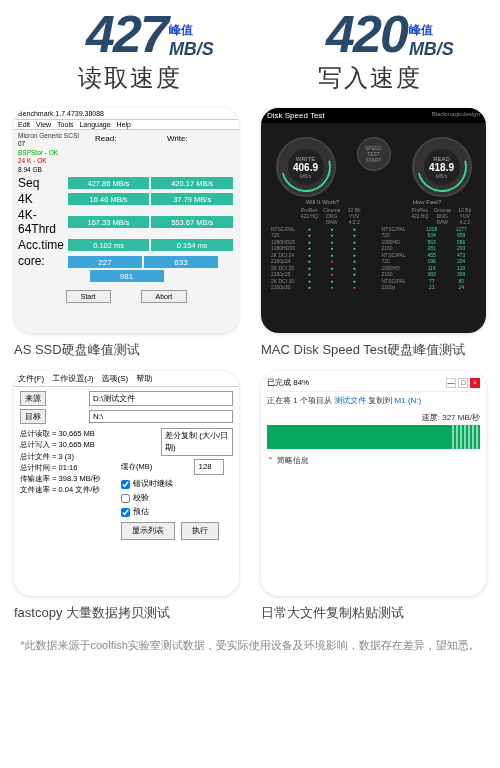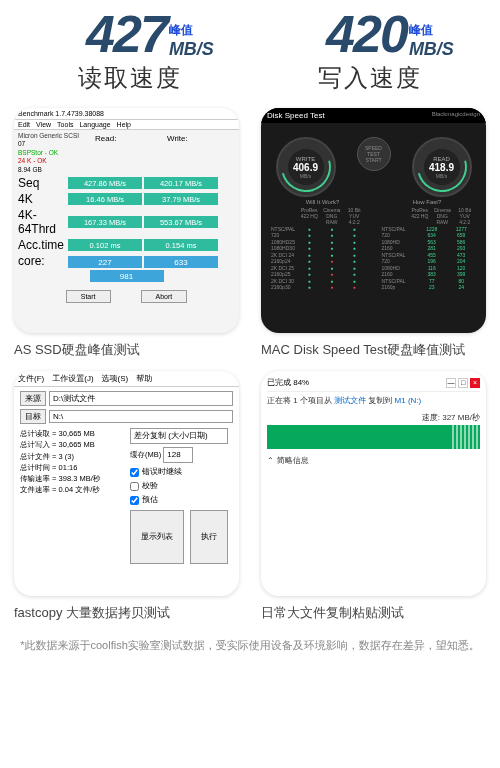--- a/index.html
+++ b/index.html
@@ -27,21 +27,21 @@
   .as-info-left .l1 { color: #333; }
   .as-info-left .ok { color: #0a0; }
   .as-info-left .warn { color: #c00; }
   .as-headers { display: flex; font-size: 8px; }
   .as-headers div { padding: 2px 4px; }
   .as-h2 { width: 72px; }
   .as-h3 { width: 72px; }
   .as-table { padding: 0 4px; }
   .as-row { display: flex; align-items: center; margin-bottom: 2px; }
   .as-label { width: 50px; font-size: 12px; }
-  .as-cell { width: 74px; height: 12px; background: #2ebb9e; color: #fff; font-size: 7.5px; display: flex; align-items: center; justify-content: center; margin-right: 2px; }
+  .as-cell { width: 82px; height: 12px; background: #2ebb9e; color: #fff; font-size: 7.5px; display: flex; align-items: center; justify-content: center; margin-right: 2px; }
   .as-score { display: flex; justify-content: center; gap: 2px; margin-top: 2px; }
   .as-score .sc { width: 74px; height: 12px; background: #3da5d9; color: #fff; font-size: 8px; display: flex; align-items: center; justify-content: center; }
   .as-score-total { display: flex; justify-content: center; margin-top: 2px; }
   .as-btn-row { display: flex; justify-content: center; gap: 30px; margin-top: 8px; }
   .as-btn { border: 1px solid #999; background: #eee; font-size: 7px; padding: 2px 14px; }
 
   
   .dst { background: #1a1a1a; color: #ccc; font-size: 6px; }
   .dst-title { background: #000; color: #fff; padding: 3px 6px; font-size: 8px; display: flex; justify-content: space-between; }
   .dst-gauges { display: flex; justify-content: space-around; padding: 14px 4px 2px; }
@@ -62,28 +62,28 @@
   .dot-g { color: #3fcf8e; }
   .dot-r { color: #e04040; }
   .dst-grow .num { flex: 1; text-align: center; color: #3fcf8e; }
 
   
   .fc { font-size: 8px; }
   .fc-menu { display: flex; gap: 8px; padding: 2px 4px; border-bottom: 1px solid #ccc; font-size: 8px; }
   .fc-body { padding: 4px 6px; font-size: 8px; }
   .fc-row { display: flex; align-items: center; margin-bottom: 3px; }
   .fc-btn-sm { border: 1px solid #999; background: #eee; padding: 1px 4px; font-size: 8px; margin-right: 3px; }
-  .fc-input { border: 1px solid #999; flex: 1; padding: 1px 3px; font-size: 8px; background: #fff; }
+  .fc-input { border: 1px solid #999; flex: 1; padding: 1px 3px; font-size: 8px; background: #fff; margin-left: 40px; }
   .fc-stats { font-size: 7.5px; line-height: 1.5; margin-top: 4px; display: flex; }
   .fc-stats-l { width: 110px; }
   .fc-stats-r { }
   .fc-chk { display: flex; align-items: center; gap: 3px; margin: 2px 0; font-size: 8px; }
   .fc-chk input { width: 9px; height: 9px; }
   .fc-btm { display: flex; gap: 6px; margin-top: 4px; }
-  .fc-btn-md { border: 1px solid #999; background: #eee; padding: 20px 10px; font-size: 8px; }
+  .fc-btn-md { border: 1px solid #999; background: #eee; padding: 2px 10px; font-size: 8px; }
 
   
   .cp { font-size: 8px; padding: 6px; background: #fff; }
   .cp-title-row { display: flex; justify-content: space-between; align-items: center; border-bottom: 1px solid #eee; padding-bottom: 3px; }
   .cp-close { display: flex; gap: 2px; }
   .cp-close span { width: 10px; height: 10px; border: 1px solid #ccc; display: flex; align-items: center; justify-content: center; font-size: 7px; }
   .cp-close .x { background: #e81123; color: #fff; border-color: #e81123; }
   .cp-line { font-size: 8px; margin: 3px 0; color: #333; }
   .cp-line .link { color: #0066cc; }
   .cp-bar-wrap { margin: 6px 0 3px; }

